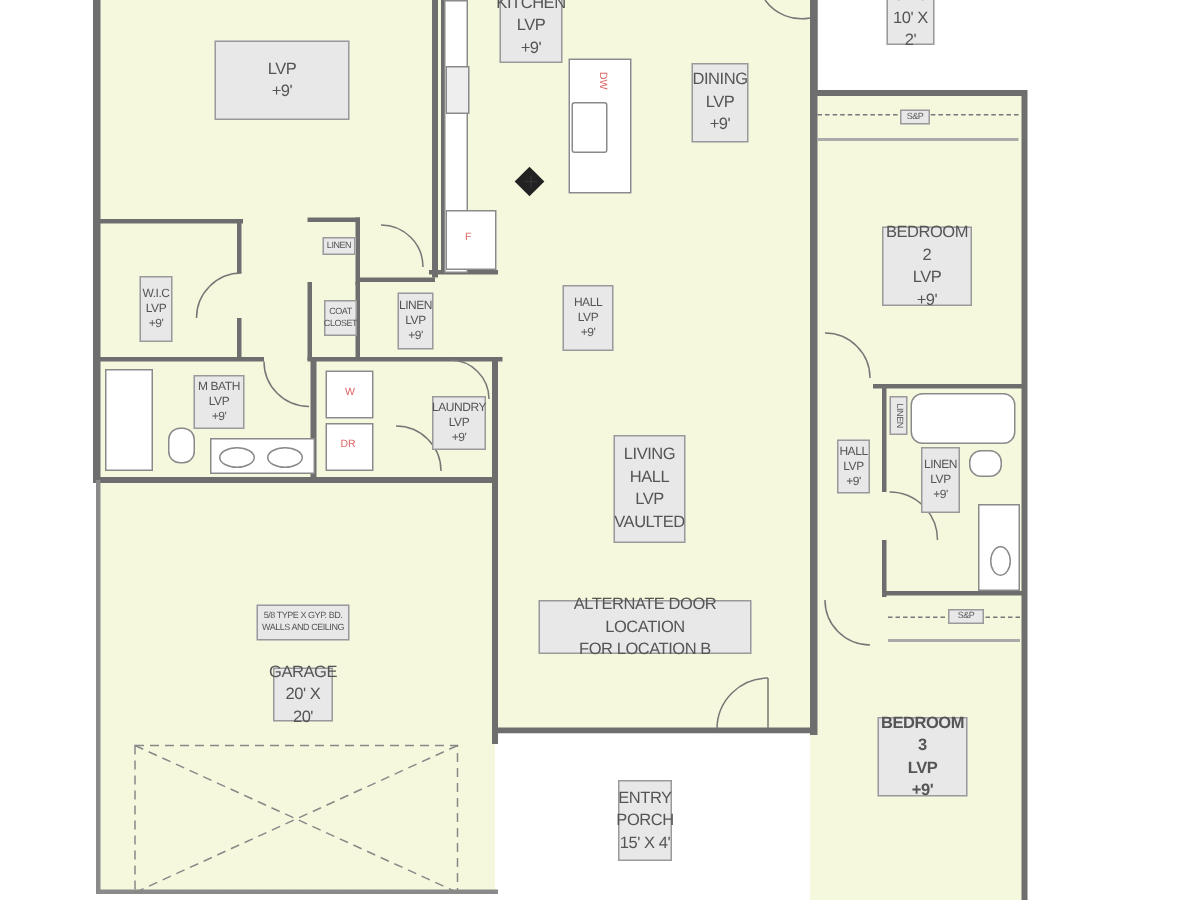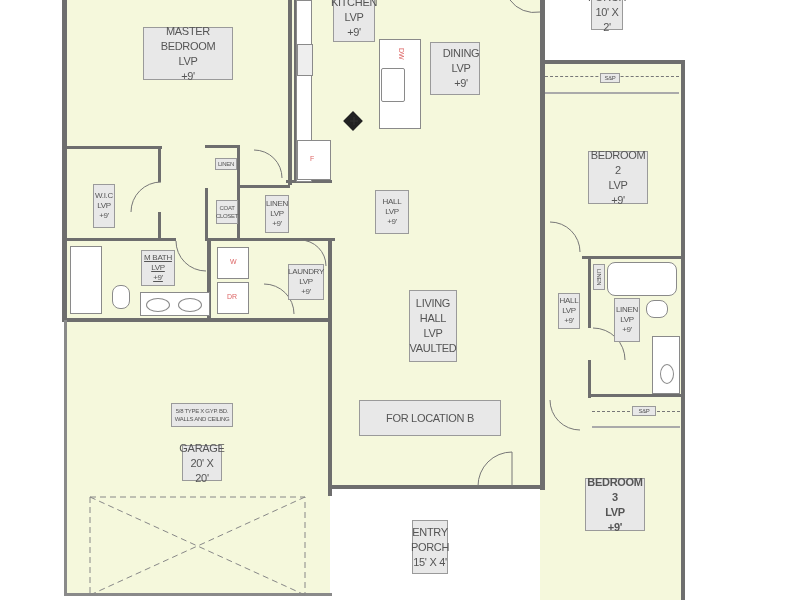--- a/index.html
+++ b/index.html
@@ -120,30 +120,29 @@
     <line x1="90" y1="497" x2="305" y2="595"></line>
     <line x1="305" y1="497" x2="90" y2="595"></line>
   </g>
   <g stroke="#333" stroke-width="1">
     <line x1="350" y1="121" x2="358" y2="121"></line>
     <line x1="354" y1="117" x2="354" y2="125"></line>
   </g>
 </svg>
 
 <div class="lbl" style="left:143px;top:27px;width:88px;height:51px;">
-  <span>MASTER BEDROOM</span>
   <span>LVP</span>
   <span>+9'</span>
 </div>
 <div class="lbl" style="left:333px;top:-8px;width:40px;height:48px;">
   <span>KITCHEN</span>
   <span>LVP</span>
   <span>+9'</span>
 </div>
-<div class="lbl" style="left:430px;top:42px;width:36px;height:51px;padding-left:12px;">
+<div class="lbl" style="left:461px;top:42px;width:36px;height:51px;">
   <span>DINING</span>
   <span>LVP</span>
   <span>+9'</span>
 </div>
 <div class="lbl" style="left:591px;top:-6px;width:30px;height:34px;">
   <span>PORCH</span>
   <span>10' X 2'</span>
 </div>
 <div class="lbl" style="left:588px;top:151px;width:58px;height:51px;align-items:center;">
   <span>BEDROOM 2</span>
@@ -165,21 +164,21 @@
 <div class="lbl small" style="left:265px;top:195px;width:22px;height:36px;">
   <span>LINEN</span>
   <span>LVP</span>
   <span>+9'</span>
 </div>
 <div class="lbl small" style="left:375px;top:190px;width:32px;height:42px;">
   <span>HALL</span>
   <span>LVP</span>
   <span>+9'</span>
 </div>
-<div class="lbl small" style="left:141px;top:250px;width:32px;height:34px;text-decoration:underline;">
+<div class="lbl small" style="left:129px;top:250px;width:32px;height:34px;">
   <span>M BATH</span>
   <span>LVP</span>
   <span>+9'</span>
 </div>
 <div class="lbl small" style="left:288px;top:264px;width:34px;height:34px;">
   <span>LAUNDRY</span>
   <span>LVP</span>
   <span>+9'</span>
 </div>
 <div class="lbl" style="left:409px;top:290px;width:46px;height:70px;">
@@ -200,20 +199,21 @@
 </div>
 <div class="lbl tiny" style="left:171px;top:403px;width:60px;height:22px;">
   <span>5/8 TYPE X GYP. BD.</span>
   <span>WALLS AND CEILING</span>
 </div>
 <div class="lbl" style="left:182px;top:445px;width:38px;height:34px;text-align:center;">
   <span>GARAGE</span>
   <span>20' X 20'</span>
 </div>
 <div class="lbl" style="left:359px;top:400px;width:140px;height:34px;">
+  <span>ALTERNATE DOOR LOCATION</span>
   <span>FOR LOCATION B</span>
 </div>
 <div class="lbl" style="left:412px;top:520px;width:34px;height:52px;">
   <span>ENTRY</span>
   <span>PORCH</span>
   <span>15' X 4'</span>
 </div>
 <div class="lbl" style="left:585px;top:478px;width:58px;height:51px;font-weight:bold;">
   <span>BEDROOM 3</span>
   <span>LVP</span>

